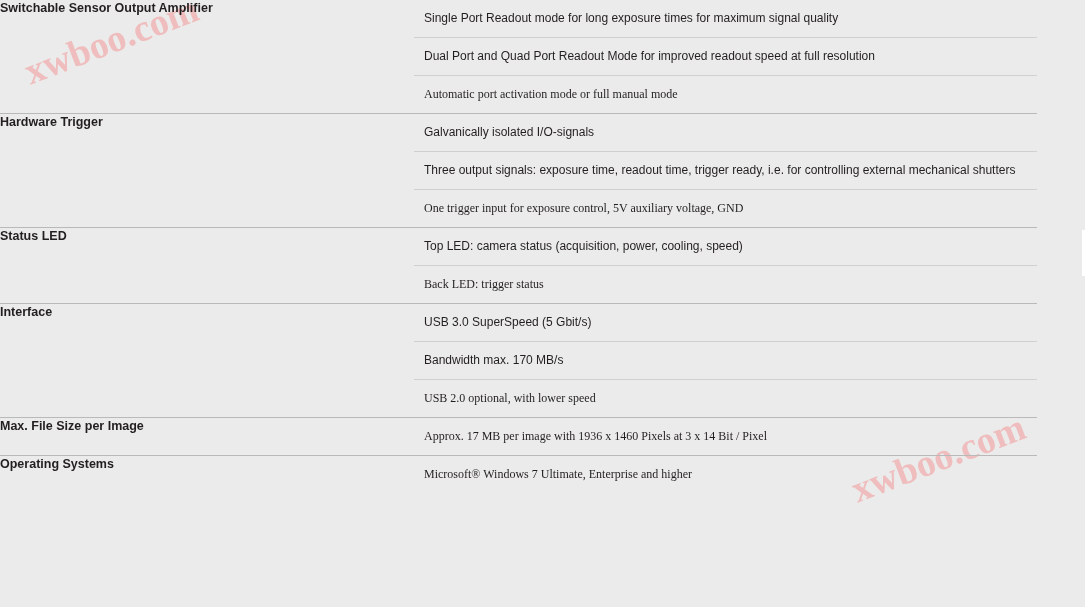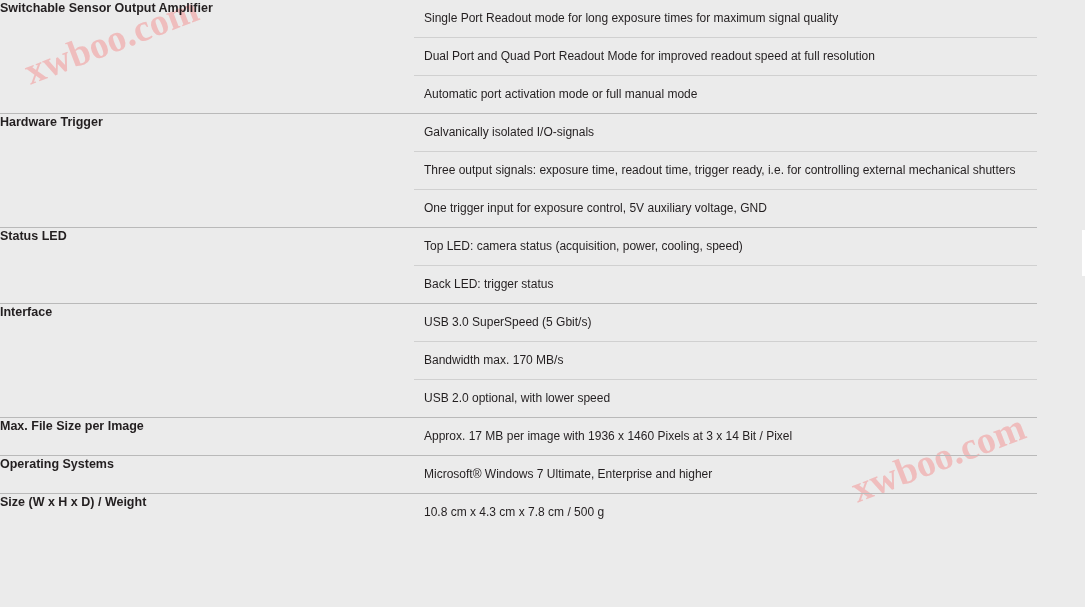--- a/index.html
+++ b/index.html
@@ -42,20 +42,21 @@
   .value-line {
     font-size: 12px;
     color: #231f20;
     line-height: 16px;
     padding: 10px 12px 11px 10px;
     border-bottom: 1px solid #d0d0d0;
     background: transparent;
   }
   .value-line.last {
     border-bottom: none;
+    font-family: Liberation Serif, serif;
   }
   .row-sep td {
     border-top: 1px solid #b9b9b9;
   }
   .row-first td {
     border-top: none;
   }
   
   .watermark {
     position: absolute;
@@ -135,22 +136,16 @@
         <td class="values-cell">
           <div class="value-line last">Approx. 17 MB per image with 1936 x 1460 Pixels at 3 x 14 Bit / Pixel</div>
         </td>
       </tr>
       <tr class="row-sep">
         <td class="label-cell">Operating Systems</td>
         <td class="values-cell">
           <div class="value-line last">Microsoft® Windows 7 Ultimate, Enterprise and higher</div>
         </td>
       </tr>
-      <tr class="row-sep">
-        <td class="label-cell">Size (W x H x D) / Weight</td>
-        <td class="values-cell">
-          <div class="value-line last">10.8 cm x 4.3 cm x 7.8 cm / 500 g</div>
-        </td>
-      </tr>
     </tbody>
 </table>
 
 <div class="scroll-marker"></div>
 
 </body></html>

